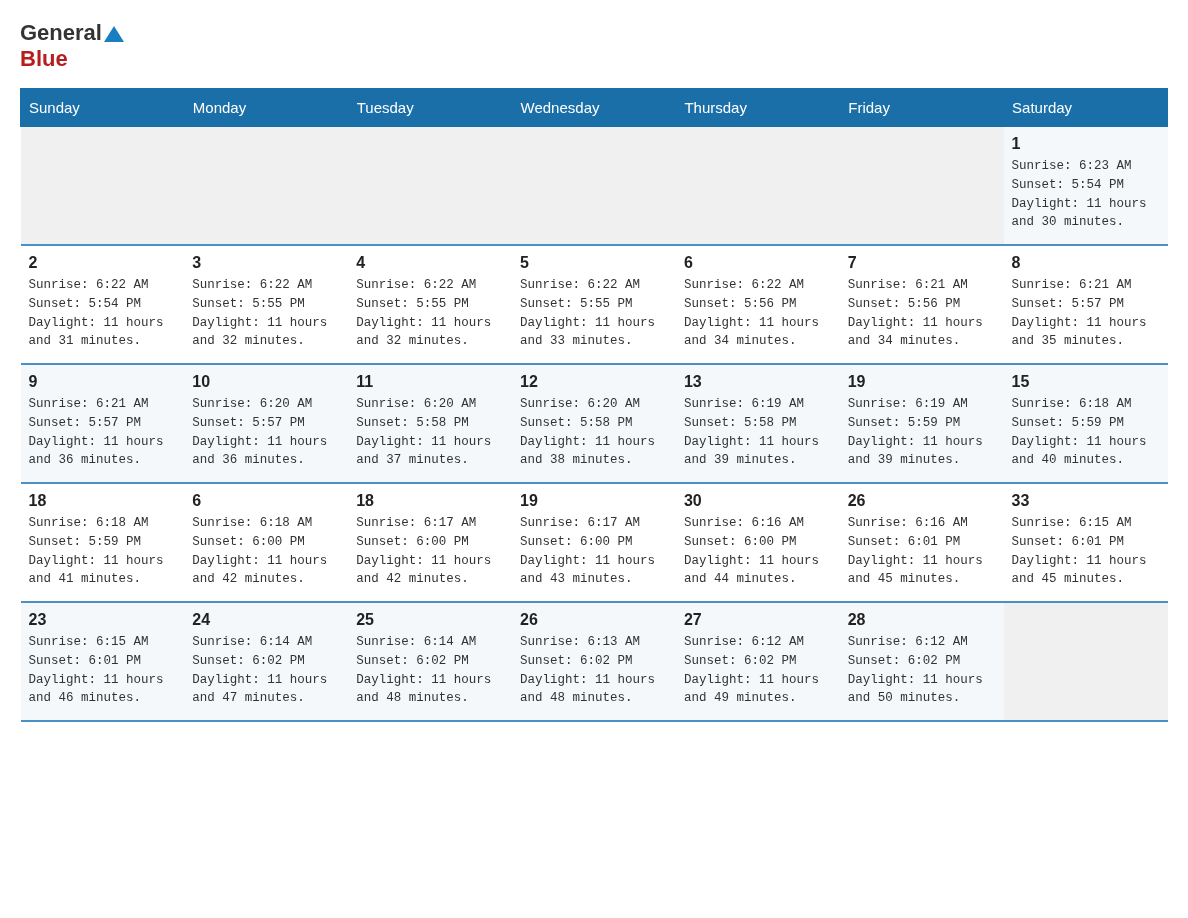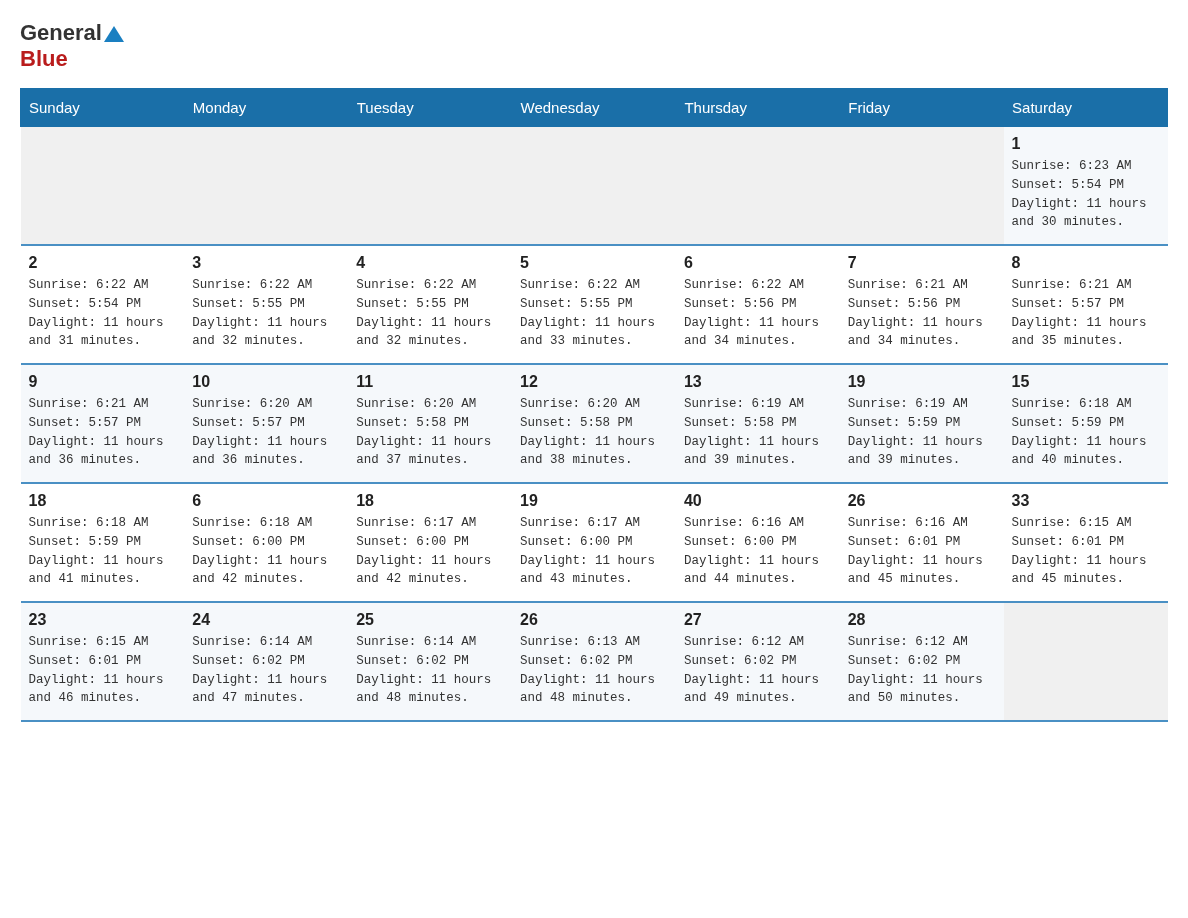--- a/index.html
+++ b/index.html
@@ -256,21 +256,21 @@
 Sunset: 6:00 PM
 Daylight: 11 hours and 42 minutes.</div>
         </td>
         <td>
           <span class="day-number">19</span>
           <div class="day-info" style="white-space: pre-line;">Sunrise: 6:17 AM
 Sunset: 6:00 PM
 Daylight: 11 hours and 43 minutes.</div>
         </td>
         <td>
-          <span class="day-number">40</span>
+          <span class="day-number">30</span>
           <div class="day-info" style="white-space: pre-line;">Sunrise: 6:16 AM
 Sunset: 6:00 PM
 Daylight: 11 hours and 44 minutes.</div>
         </td>
         <td>
           <span class="day-number">26</span>
           <div class="day-info" style="white-space: pre-line;">Sunrise: 6:16 AM
 Sunset: 6:01 PM
 Daylight: 11 hours and 45 minutes.</div>
         </td>

